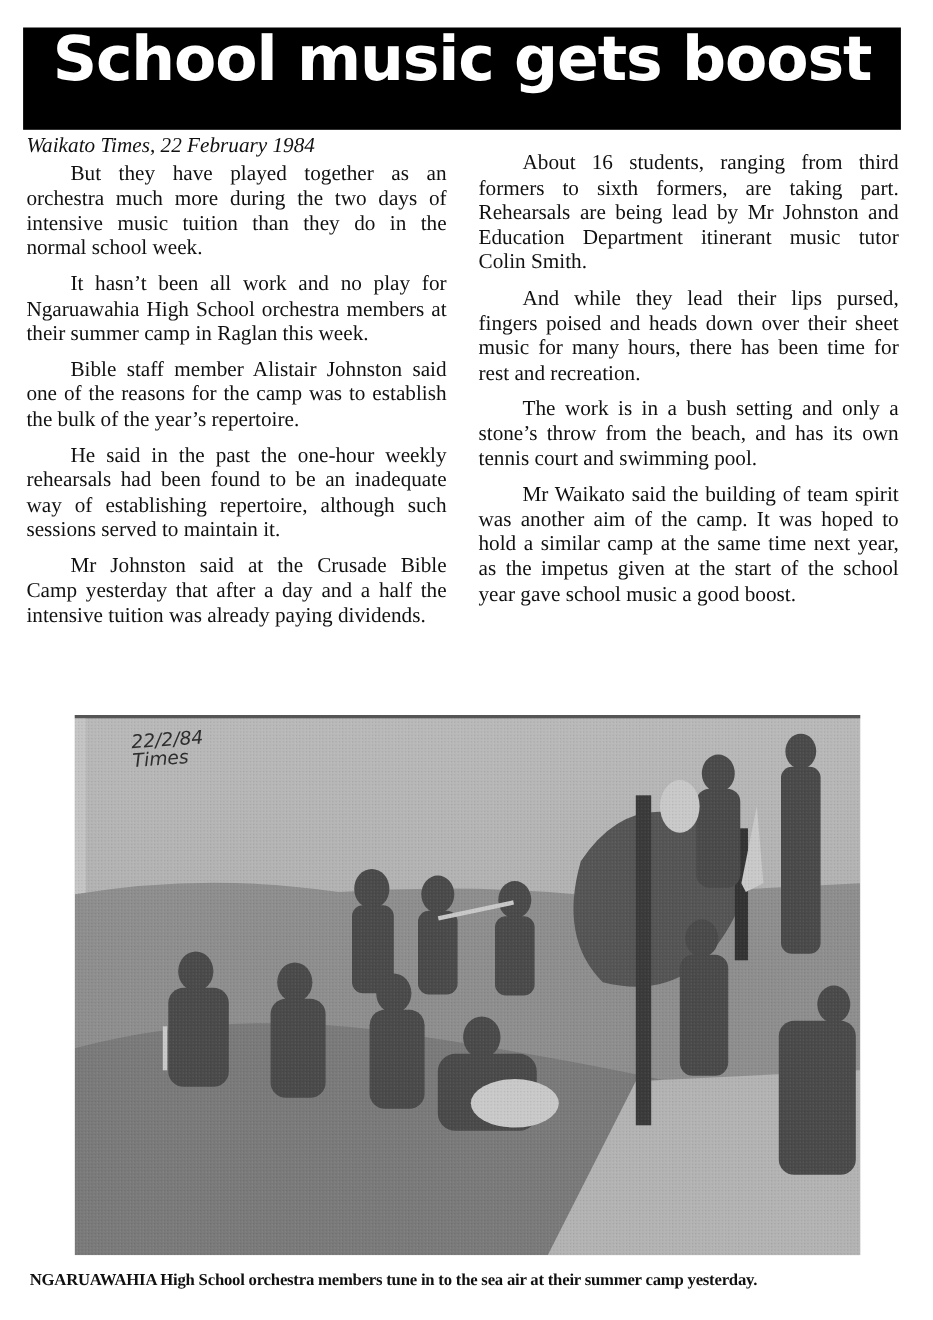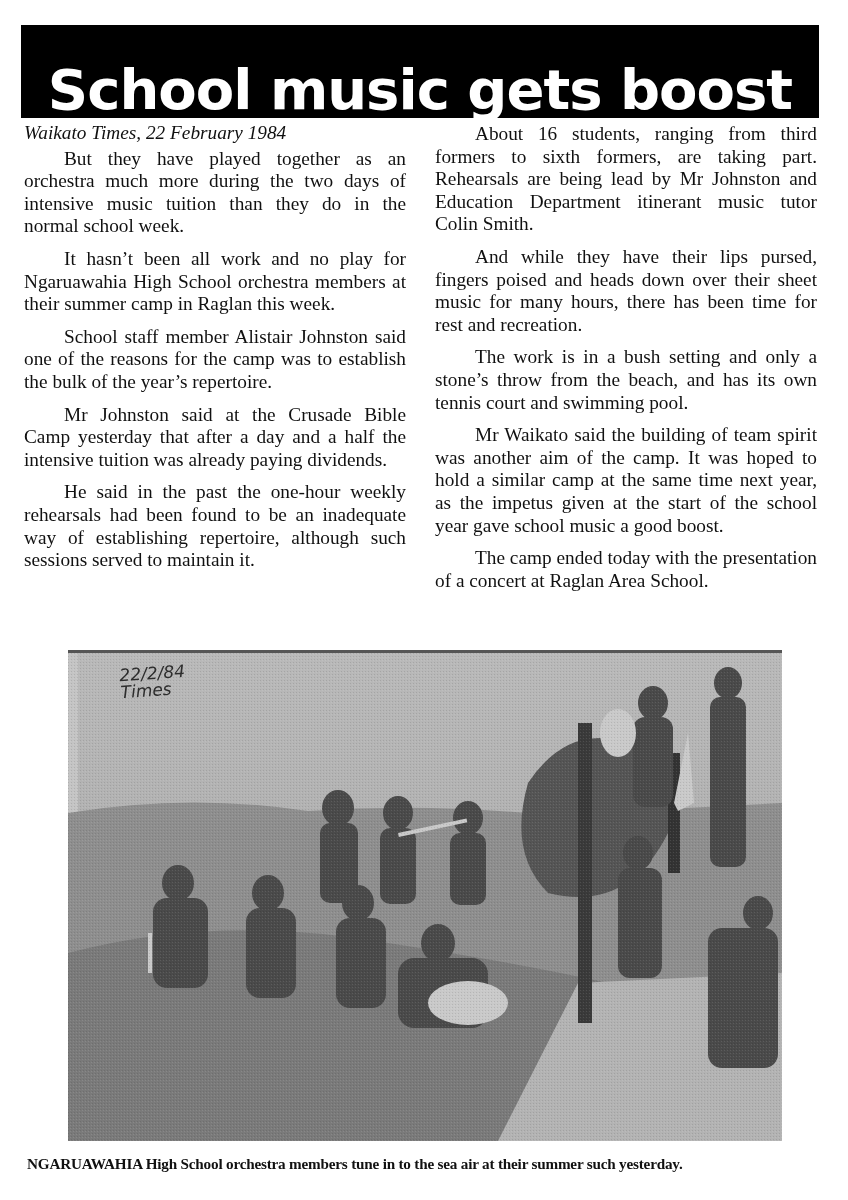--- a/index.html
+++ b/index.html
@@ -3,36 +3,36 @@
 <meta charset="utf-8">
 <style>
   html, body { margin: 0; padding: 0; }
   body {
     width: 848px; height: 1200px; background: #ffffff; position: relative;
     overflow: hidden; color: #111;
     font-family: "Liberation Serif", "DejaVu Serif", serif;
   }
   .banner {
     position: absolute; left: 21px; top: 25px; width: 798px; height: 93px;
-    background: #000; display: flex; align-items: flex-end; justify-content: center;
+    background: #000; display: flex; align-items: flex-start; justify-content: center;
   }
   .banner h1 {
     margin: 0; color: #fff; font-family: "DejaVu Sans", "Liberation Sans", sans-serif;
     font-weight: bold; font-size: 56px; letter-spacing: -1px; line-height: 1;
     padding-top: 2px;
   }
   .col {
     position: absolute; top: 122px; width: 382px;
     font-size: 19.3px; line-height: 22.6px; text-align: justify;
   }
   .col.left { left: 24px; }
   .col.right { left: 435px; }
   .source { font-style: italic; margin: 0 0 3px 0; text-align: left; }
   .col p.para { margin: 0 0 10px 0; text-indent: 40px; }
-  .col.right p.para:first-child { margin-top: 1px; }
+  .col.right p.para:first-child { margin-top: 16px; }
 
   .photo {
     position: absolute; left: 68px; top: 650px; width: 714px; height: 488px;
     background: #9a9a9a; overflow: hidden;
     border-top: 3px solid #555;
   }
   .photo svg { display: block; }
   .handwriting {
     position: absolute; left: 120px; top: 665px; font-family: "DejaVu Sans", sans-serif;
     font-size: 17px; color: #2d2d2d; line-height: 17px; transform: rotate(-4deg);
@@ -48,31 +48,30 @@
 <body>
 
 <div class="banner">
   <h1>School music gets boost</h1>
 </div>
 
 <div class="col left">
   <p class="source">Waikato Times, 22 February 1984</p>
   <p class="para">But they have played together as an orchestra much more during the two days of intensive music tuition than they do in the normal school week.</p>
   <p class="para">It hasn’t been all work and no play for Ngaruawahia High School orchestra members at their summer camp in Raglan this week.</p>
-  <p class="para">School staff member Alistair Johnston said one of the reasons for the camp was to establish the bulk of the year’s repertoire.</p>
+  <p class="para">Bible staff member Alistair Johnston said one of the reasons for the camp was to establish the bulk of the year’s repertoire.</p>
+  <p class="para">He said in the past the one-hour weekly rehearsals had been found to be an inadequate way of establishing repertoire, although such sessions served to maintain it.</p>
   <p class="para">Mr Johnston said at the Crusade Bible Camp yesterday that after a day and a half the intensive tuition was already paying dividends.</p>
-  <p class="para">He said in the past the one-hour weekly rehearsals had been found to be an inadequate way of establishing repertoire, although such sessions served to maintain it.</p>
 </div>
 
 <div class="col right">
   <p class="para">About 16 students, ranging from third formers to sixth formers, are taking part. Rehearsals are being lead by Mr Johnston and Education Department itinerant music tutor Colin Smith.</p>
-  <p class="para">And while they have their lips pursed, fingers poised and heads down over their sheet music for many hours, there has been time for rest and recreation.</p>
+  <p class="para">And while they lead their lips pursed, fingers poised and heads down over their sheet music for many hours, there has been time for rest and recreation.</p>
   <p class="para">The work is in a bush setting and only a stone’s throw from the beach, and has its own tennis court and swimming pool.</p>
   <p class="para">Mr Waikato said the building of team spirit was another aim of the camp. It was hoped to hold a similar camp at the same time next year, as the impetus given at the start of the school year gave school music a good boost.</p>
-  <p class="para">The camp ended today with the presentation of a concert at Raglan Area School.</p>
 </div>
 
 <div class="photo" title="Black-and-white newspaper photo of school orchestra members playing instruments outdoors on grass">
   <svg width="714" height="488" viewBox="0 0 714 488">
     <defs>
       <linearGradient id="sky" x1="0" y1="0" x2="0" y2="1">
         <stop offset="0" stop-color="#b9b9b9"></stop>
         <stop offset="1" stop-color="#a4a4a4"></stop>
       </linearGradient>
       <pattern id="grain" width="3" height="3" patternUnits="userSpaceOnUse">
@@ -122,13 +121,13 @@
     </g>
     <rect width="714" height="488" fill="url(#grain)"></rect>
   </svg>
 </div>
 
 <div class="handwriting">
   <div>22/2/84</div>
   <div>Times</div>
 </div>
 
-<div class="caption">NGARUAWAHIA High School orchestra members tune in to the sea air at their summer such yesterday.</div>
+<div class="caption">NGARUAWAHIA High School orchestra members tune in to the sea air at their summer camp yesterday.</div>
 
 </body></html>

